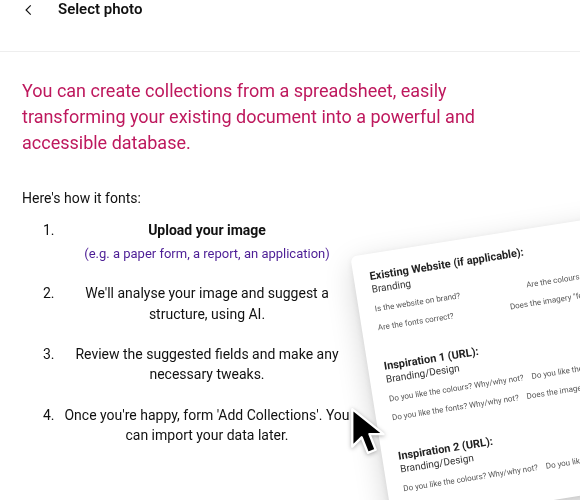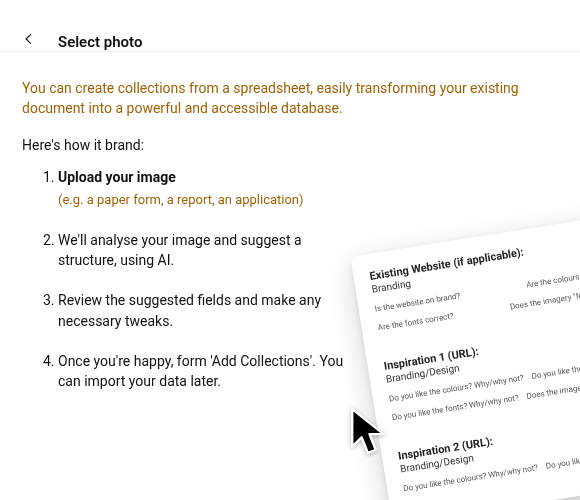--- a/index.html
+++ b/index.html
@@ -1,28 +1,28 @@
 <!DOCTYPE html>
 <html><head>
 <meta charset="utf-8">
 <style>
   * { box-sizing: border-box; margin: 0; padding: 0; }
   html, body { width: 580px; height: 500px; overflow: hidden; font-family: -apple-system, BlinkMacSystemFont, "Segoe UI", Roboto, Helvetica, Arial, sans-serif; color: #111; background: #fff; }
-  .header { display: flex; align-items: flex-end; height: 52px; padding: 0 18px; border-bottom: 1px solid #eee; }
+  .header { display: flex; align-items: flex-start; height: 52px; padding: 0 18px; border-bottom: 1px solid #eee; }
   .back-btn { width: 22px; height: 22px; display: flex; align-items: center; justify-content: center; background: none; border: none; cursor: pointer; padding: 0; }
   .back-btn svg { width: 14px; height: 14px; stroke: #111; stroke-width: 2; fill: none; }
   .header-title { font-size: 15px; font-weight: 600; margin-left: 18px; }
   .body { position: relative; padding: 26px 22px 0 22px; }
   .page-title { font-size: 20px; font-weight: 700; margin-bottom: 16px; letter-spacing: -0.2px; }
-  .intro { font-size: 14px; line-height: 1.45; color: #a16207; max-width: 520px; margin-bottom: 18px; }
+  .intro { font-size: 18px; line-height: 1.45; color: #be185d; max-width: 520px; margin-bottom: 34px; }
   .how { font-size: 14px; margin-bottom: 14px; }
   .steps { list-style: decimal; padding-left: 36px; max-width: 340px; }
-  .steps li { font-size: 14px; line-height: 1.45; margin-bottom: 20px; padding-right: 6px; }
+  .steps li { font-size: 14px; line-height: 1.45; margin-bottom: 20px; padding-right: 6px; text-align: center; }
   .steps li.first strong { font-weight: 700; }
-  .steps li .hint { display: block; color: #a16207; font-size: 13px; margin-top: 4px; }
+  .steps li .hint { display: block; color: #4c1d95; font-size: 13px; margin-top: 4px; }
   
   .doc-wrap { position: absolute; right: -60px; top: 182px; transform: rotate(-9deg); pointer-events: none; }
   .doc { width: 270px; background: #fff; border-radius: 6px; box-shadow: 0 10px 30px rgba(0,0,0,0.18), 0 2px 6px rgba(0,0,0,0.08); padding: 16px 16px 30px 16px; font-family: inherit; }
   .doc-section { margin-bottom: 28px; }
   .doc-h { font-size: 11px; font-weight: 700; color: #222; }
   .doc-sub { font-size: 10px; color: #333; margin-top: 1px; }
   .doc-row { display: flex; justify-content: space-between; gap: 8px; margin-top: 10px; }
   .doc-q { font-size: 8px; color: #555; white-space: nowrap; }
   .doc-right { text-align: right; }
   
@@ -38,21 +38,21 @@
       <svg viewBox="0 0 24 24">
           <polyline points="15 4 7 12 15 20"></polyline>
         </svg>
     </span>
   </button>
   <div class="header-title">Select photo</div>
 </div>
 
 <div class="body">
   <p class="intro">You can create collections from a spreadsheet, easily transforming your existing document into a powerful and accessible database.</p>
-  <p class="how">Here's how it brand:</p>
+  <p class="how">Here's how it fonts:</p>
 
   <ol class="steps">
     <li class="first">
       <strong>Upload your image</strong>
       <span class="hint">(e.g. a paper form, a report, an application)</span>
     </li>
     <li>
       <span>We'll analyse your image and suggest a structure, using AI.</span>
     </li>
     <li>

